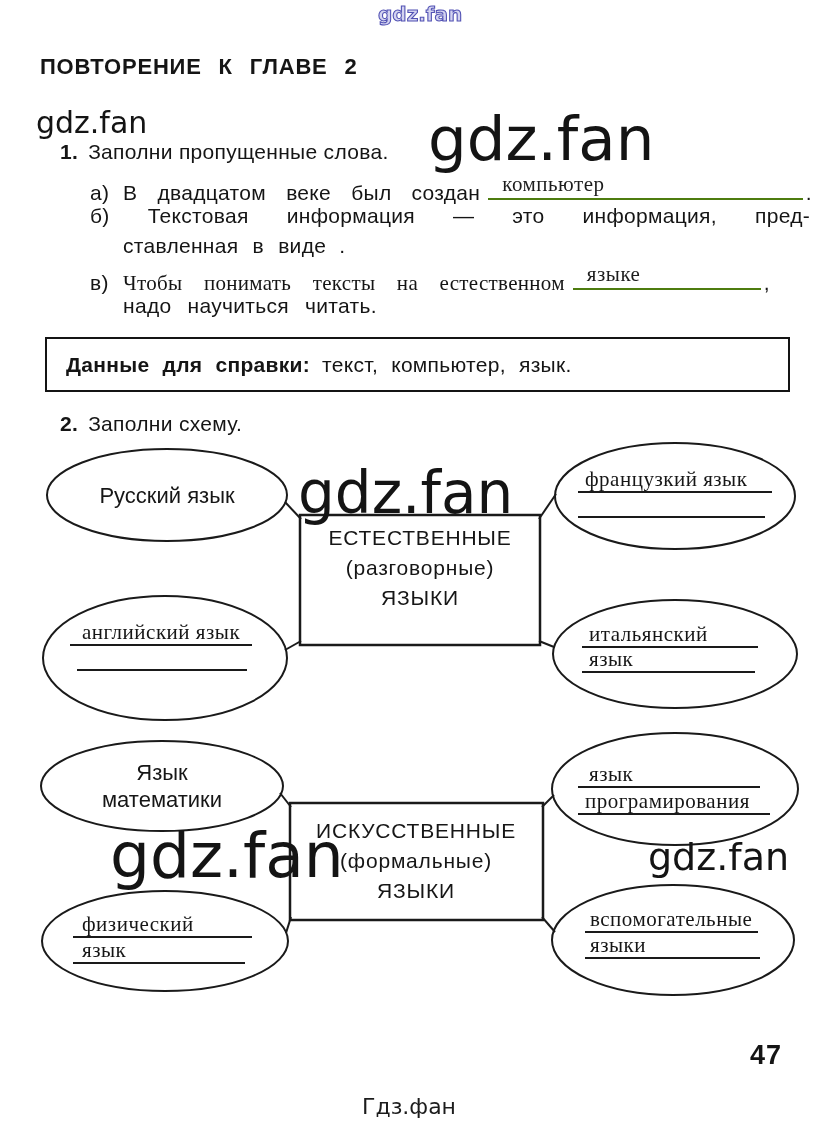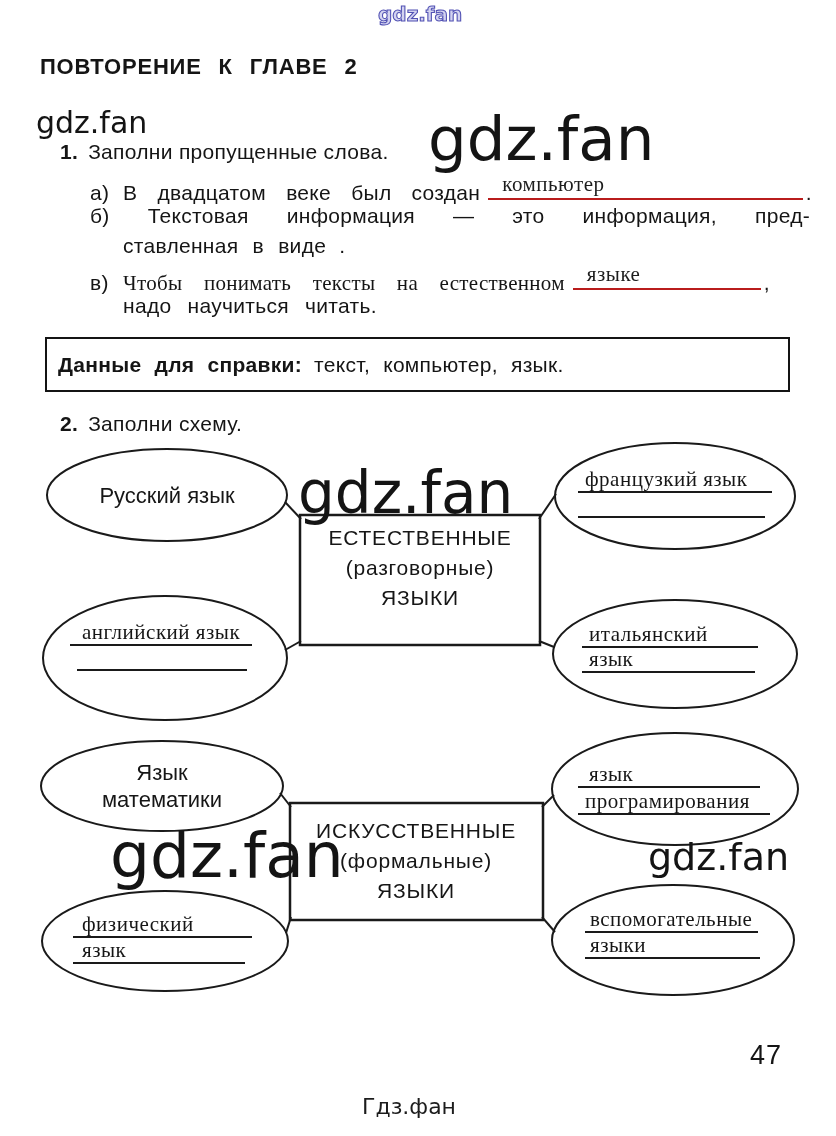--- a/index.html
+++ b/index.html
@@ -39,21 +39,21 @@
 
   .task-title { left: 60px; top: 140px; }
   .task2-title { left: 60px; top: 412px; }
   .num { font-weight: bold; margin-right: 10px; }
 
   .fill-row { display: flex; align-items: baseline; }
   .letter { flex: 0 0 33px; }
   .blank {
     flex: 1 1 auto;
     position: relative;
-    border-bottom: 2px solid #b91c1c;
+    border-bottom: 2px solid #4d7c0f;
     height: 26px;
     min-width: 40px;
     text-align: right;
   }
   .hand {
     font-family: "Liberation Serif", serif;
     font-size: 21px;
     color: #1d1d1d;
     letter-spacing: 0.5px;
   }
@@ -66,31 +66,31 @@
   .row-b2 .pre { word-spacing: 8px; margin-right: 10px; }
   .row-v1 { left: 90px;  top: 264px; width: 680px; }
   .row-v1 .pre { word-spacing: 16px; margin-right: 8px; font-family: Liberation Serif, serif; }
   .row-v2 { left: 123px; top: 294px; word-spacing: 10px; }
   .punct { margin-left: 3px; }
 
   .help-box {
     left: 45px; top: 337px; width: 745px; height: 55px;
     border: 2px solid #141414;
     display: flex; align-items: center;
-    padding-left: 11px;
+    padding-left: 19px;
   }
   .help-box .t-line { word-spacing: 7px; }
   .help-box .bold { margin-right: 12px; }
 
   svg text { fill: #161616; }
   .d-sans { font-family: "Liberation Sans", sans-serif; font-size: 22px; }
   .d-box  { font-family: "Liberation Sans", sans-serif; font-size: 21px; letter-spacing: 0.8px; }
   .d-hand { font-family: "Liberation Serif", serif; font-size: 21px; letter-spacing: 0.5px; }
 
-  .page-num { left: 750px; top: 1040px; font-size: 27px; font-weight: normal; letter-spacing: 1px; }
+  .page-num { left: 750px; top: 1040px; font-size: 27px; font-weight: bold; letter-spacing: 1px; }
   .footer-brand { left: 362px; top: 1094px; font-family: "DejaVu Sans", sans-serif; font-size: 22px; color: #1c1c1c; }
 </style>
 </head>
 <body>
 
 <div class="page">
 
   <div class="abs wm wm-top">gdz.fan</div>
 
   <h1 class="abs heading">ПОВТОРЕНИЕ К ГЛАВЕ 2</h1>

